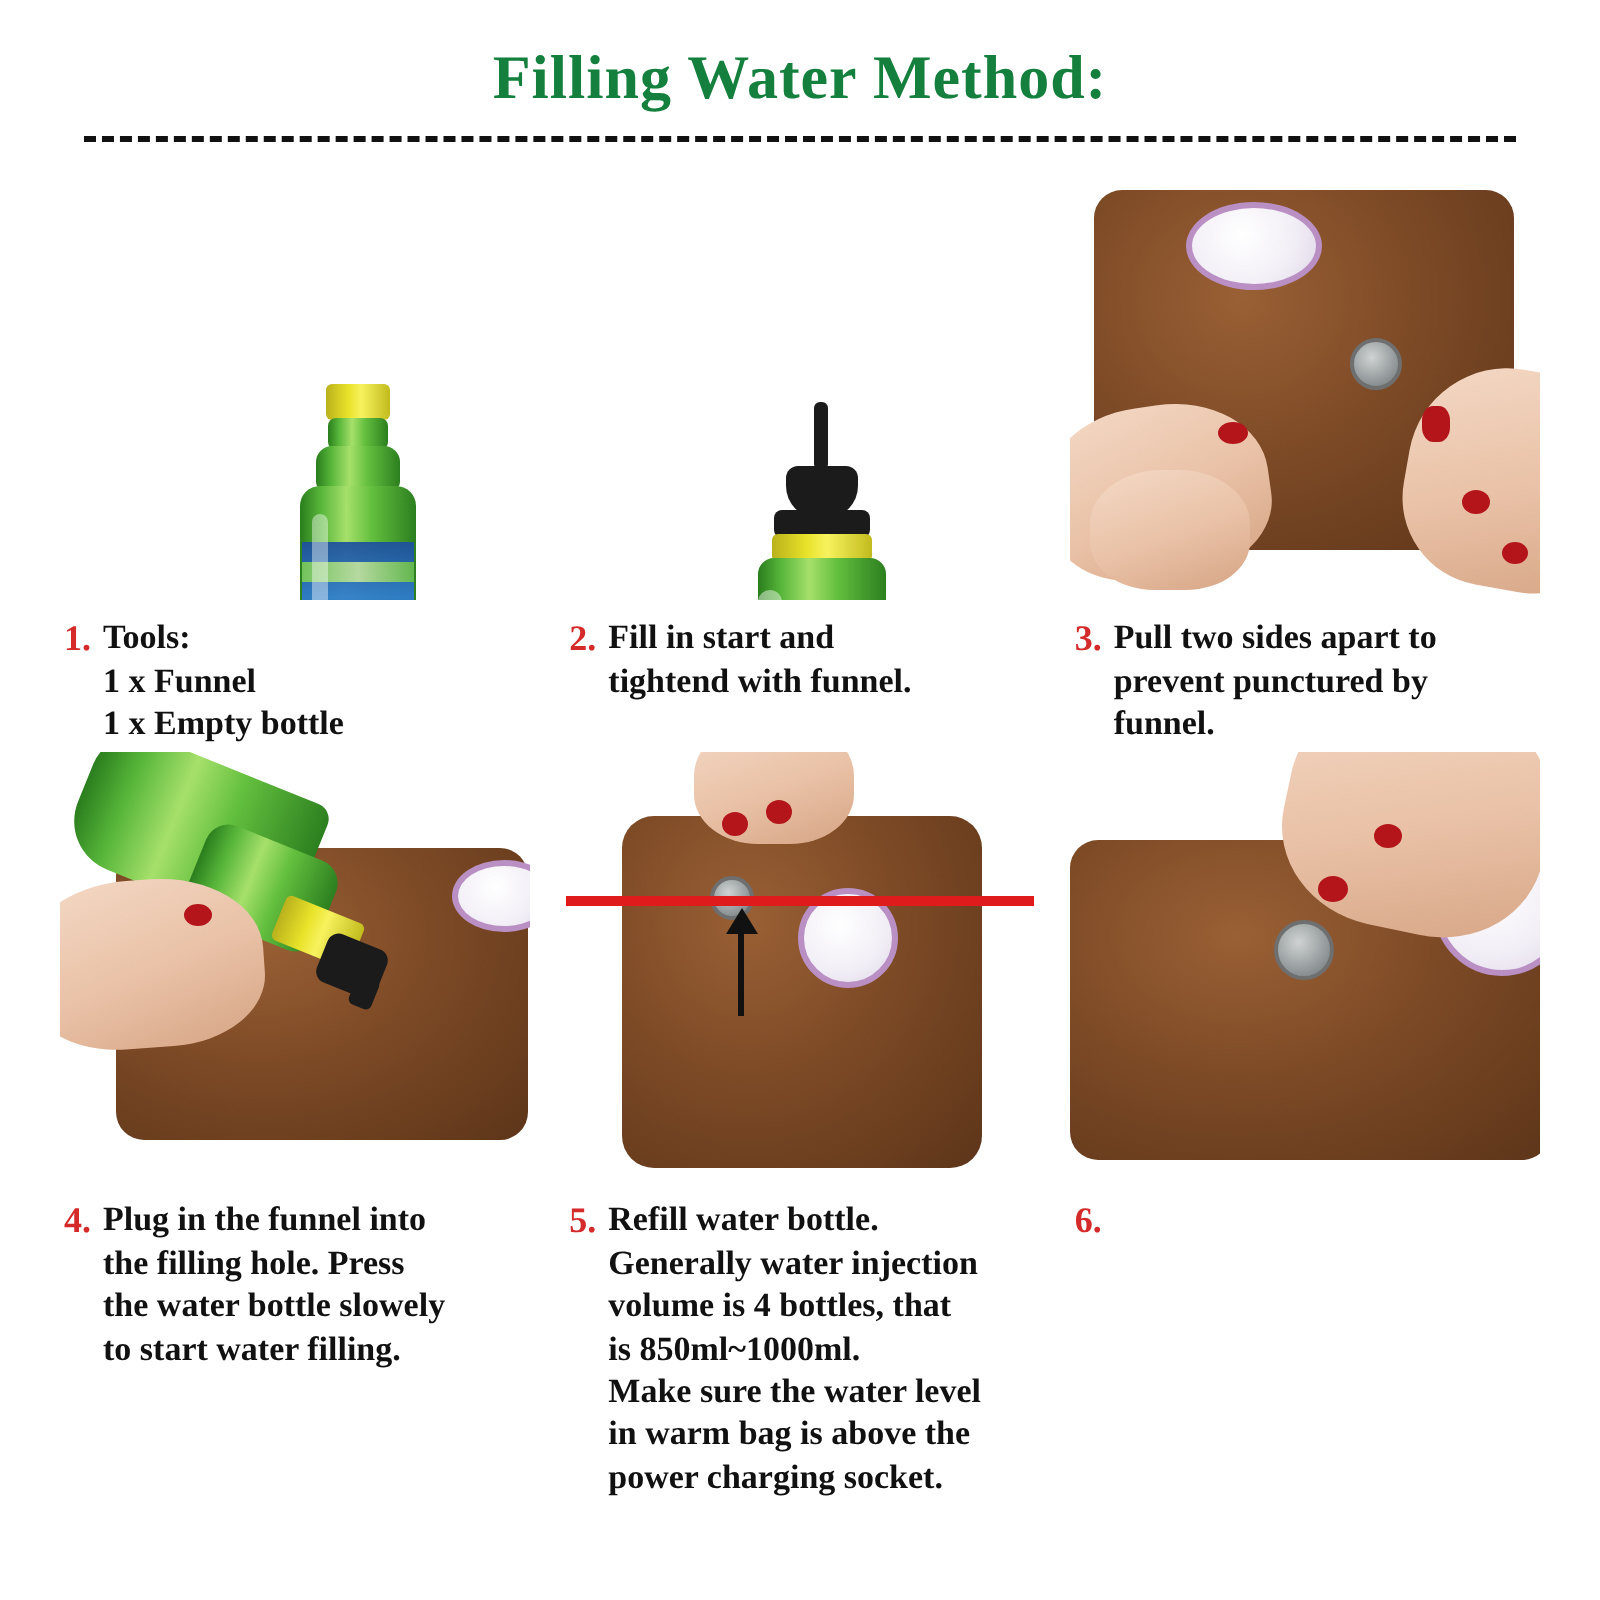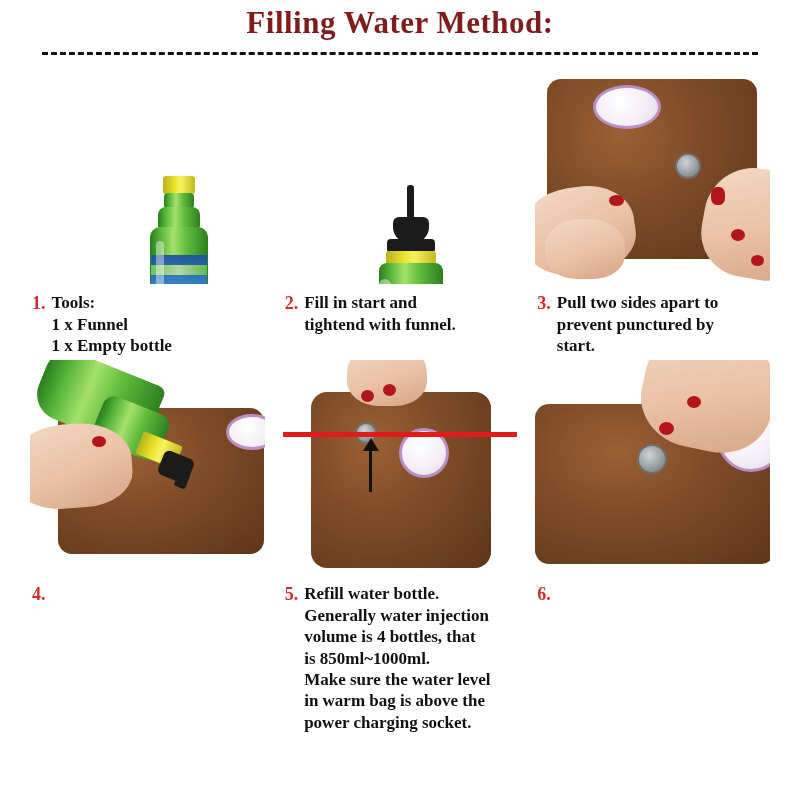--- a/index.html
+++ b/index.html
@@ -18,23 +18,23 @@
     width: 800px;
     height: 800px;
     box-sizing: border-box;
     padding: 0 30px;
   }
   .title {
     text-align: center;
     font-family: "Liberation Serif", serif;
     font-weight: bold;
     font-size: 31px;
-    color: #7f1d1d;
+    color: #15803d;
     letter-spacing: 0.5px;
-    padding-top: 6px;
+    padding-top: 22px;
     line-height: 1.1;
   }
   .divider {
     margin: 12px 12px 0 12px;
     border-top: 3px dashed #111111;
     height: 0;
   }
   .grid {
     margin-top: 14px;
     display: grid;
@@ -203,40 +203,44 @@
 
         <div class="hand" style="left:168px;top:100px;width:110px;height:110px;transform:rotate(10deg);"></div>
         <div class="nail" style="left:176px;top:118px;width:14px;height:18px;border-radius:40%;"></div>
         <div class="nail" style="left:196px;top:160px;width:14px;height:12px;"></div>
         <div class="nail" style="left:216px;top:186px;width:13px;height:11px;"></div>
       </div>
       <div class="caption">
         <span class="step-num">3.</span>
         <span class="cap-text">Pull two sides apart to
 prevent punctured by
-start.</span>
+funnel.</span>
       </div>
     </div>
 
     <div class="cell">
       <div class="photo">
         <div class="cloth" style="left:28px;top:48px;width:206px;height:146px;"></div>
         <div class="white-disc" style="left:196px;top:54px;width:46px;height:30px;"></div>
 
         <div class="bottle-green" style="left:8px;top:4px;width:120px;height:70px;border-radius:24px 8px 10px 26px;transform:rotate(22deg);"></div>
         <div class="bottle-green" style="left:66px;top:44px;width:70px;height:48px;border-radius:12px;transform:rotate(22deg);"></div>
         <div class="cap-yellow" style="left:108px;top:78px;width:42px;height:24px;transform:rotate(22deg);"></div>
         <div class="funnel-black" style="left:130px;top:94px;width:32px;height:26px;border-radius:6px;transform:rotate(22deg);"></div>
         <div class="funnel-black" style="left:146px;top:112px;width:12px;height:16px;border-radius:3px;transform:rotate(22deg);"></div>
 
         <div class="hand" style="left:-18px;top:64px;width:120px;height:84px;transform:rotate(-4deg);"></div>
         <div class="nail" style="left:62px;top:76px;width:14px;height:11px;"></div>
       </div>
       <div class="caption">
         <span class="step-num">4.</span>
+        <span class="cap-text">Plug in the funnel into
+the filling hole. Press
+the water bottle slowely
+to start water filling.</span>
       </div>
     </div>
 
     <div class="cell">
       <div class="photo">
         <div class="cloth" style="left:28px;top:32px;width:180px;height:176px;border-radius:16px;"></div>
         <div class="white-disc" style="left:116px;top:68px;width:44px;height:44px;"></div>
         <div class="stopper" style="left:72px;top:62px;width:18px;height:18px;"></div>
 
         <div class="hand" style="left:64px;top:-16px;width:80px;height:62px;"></div>

